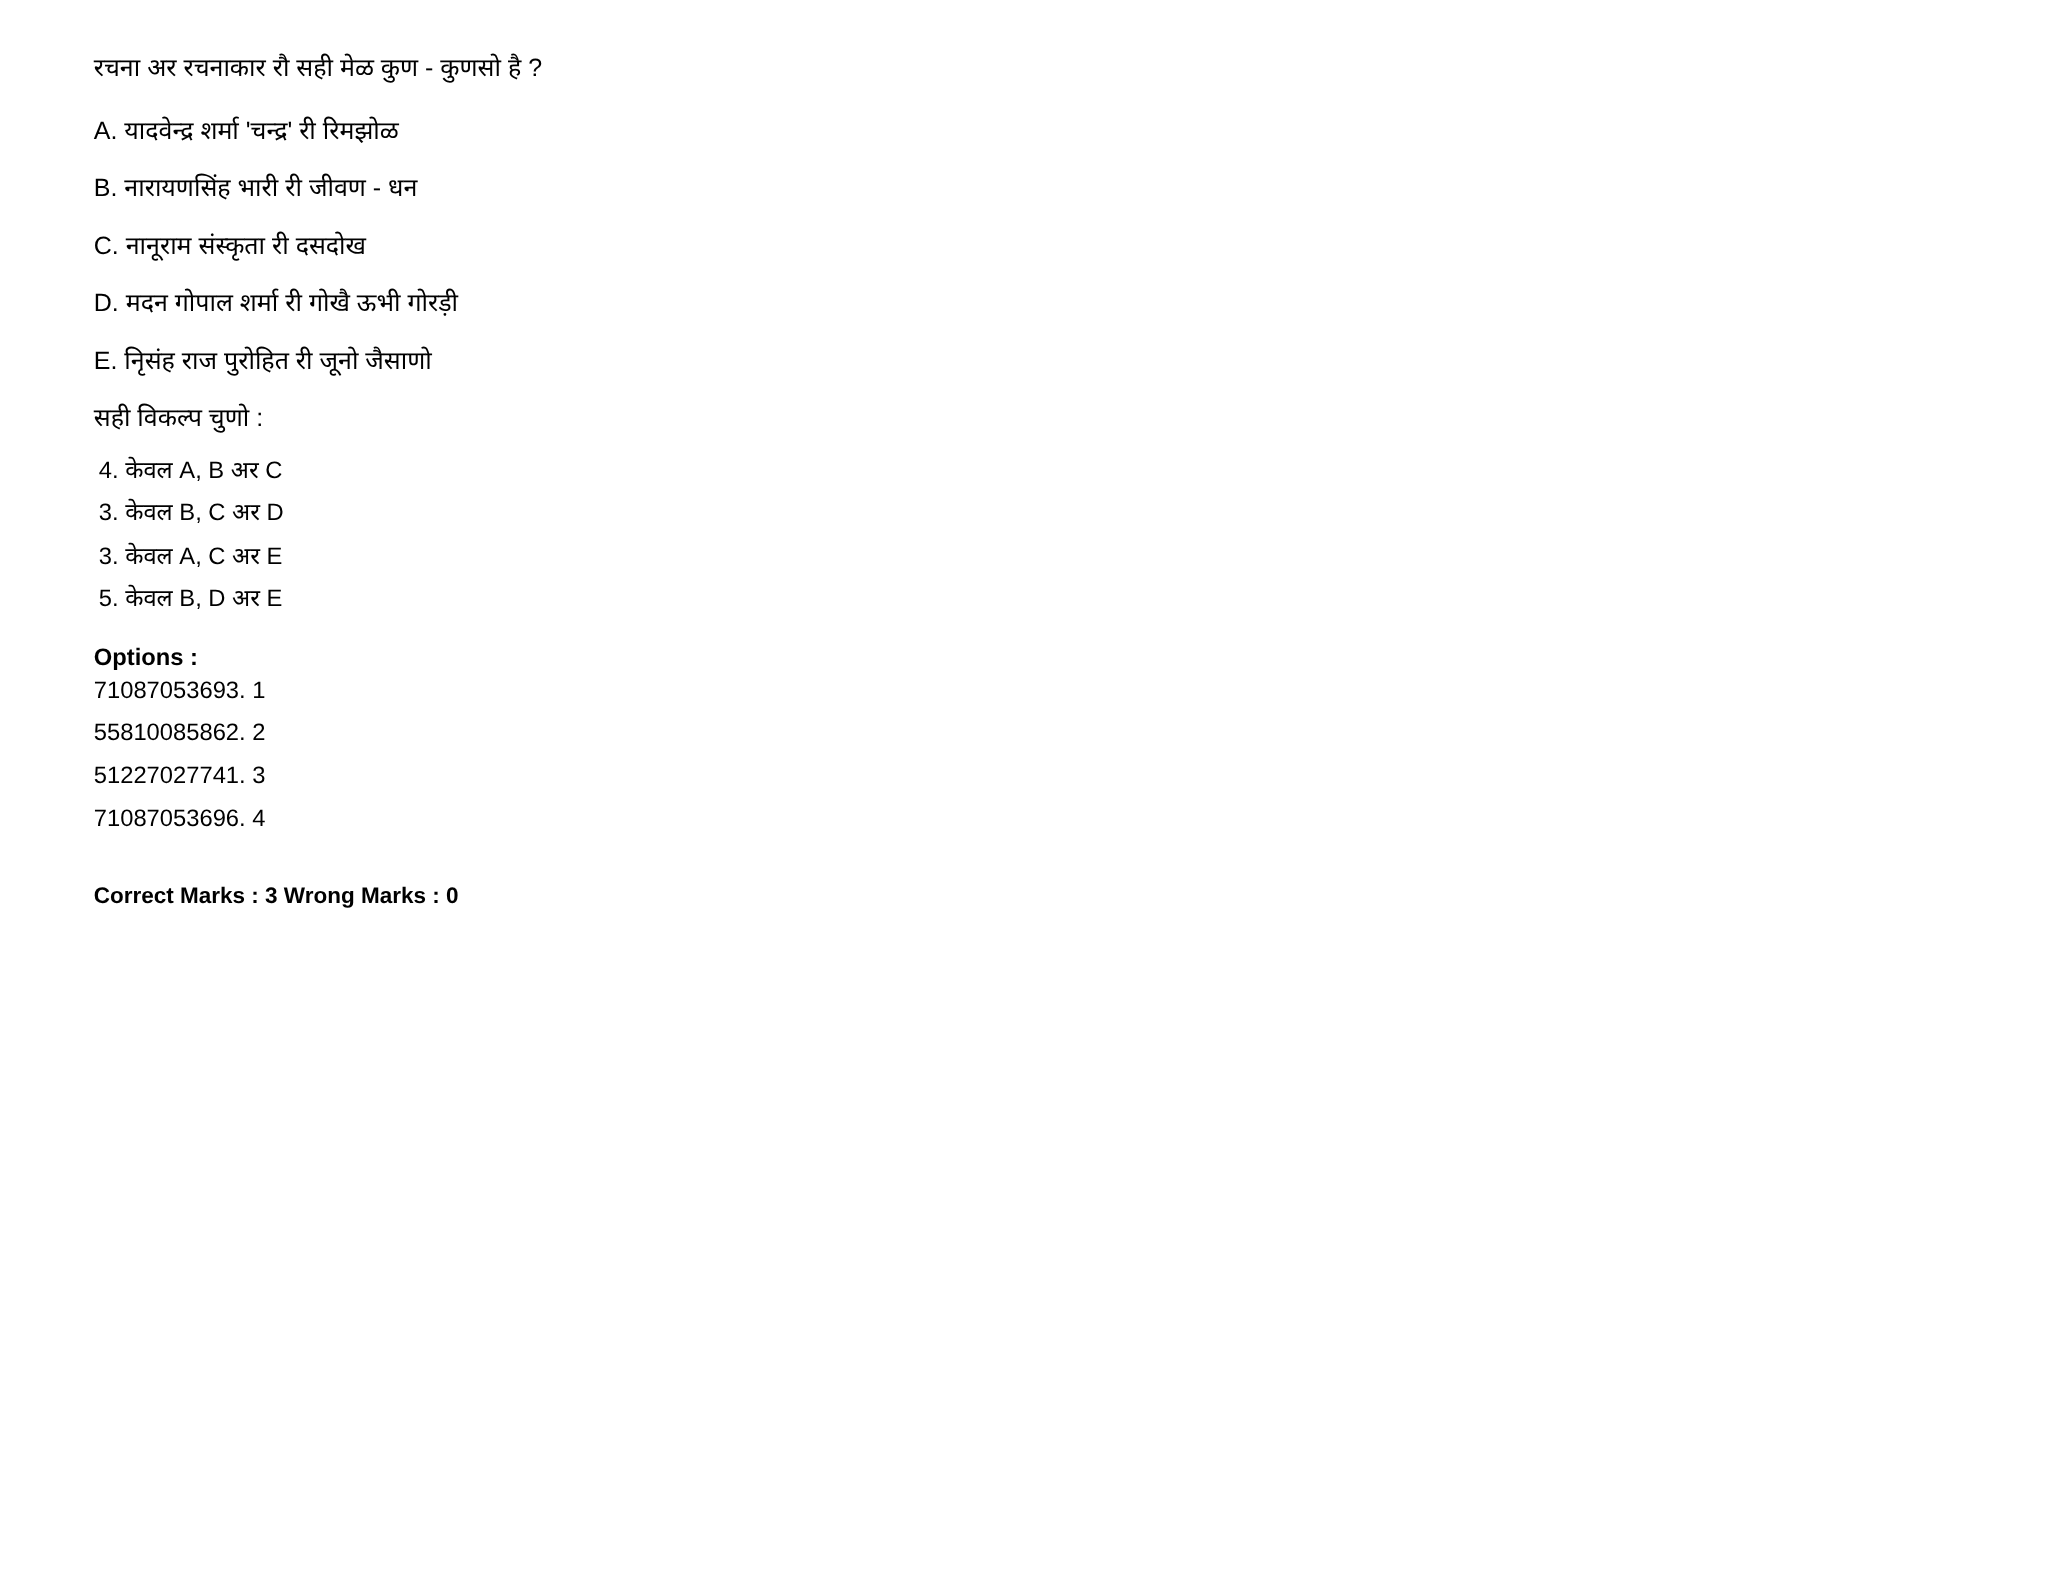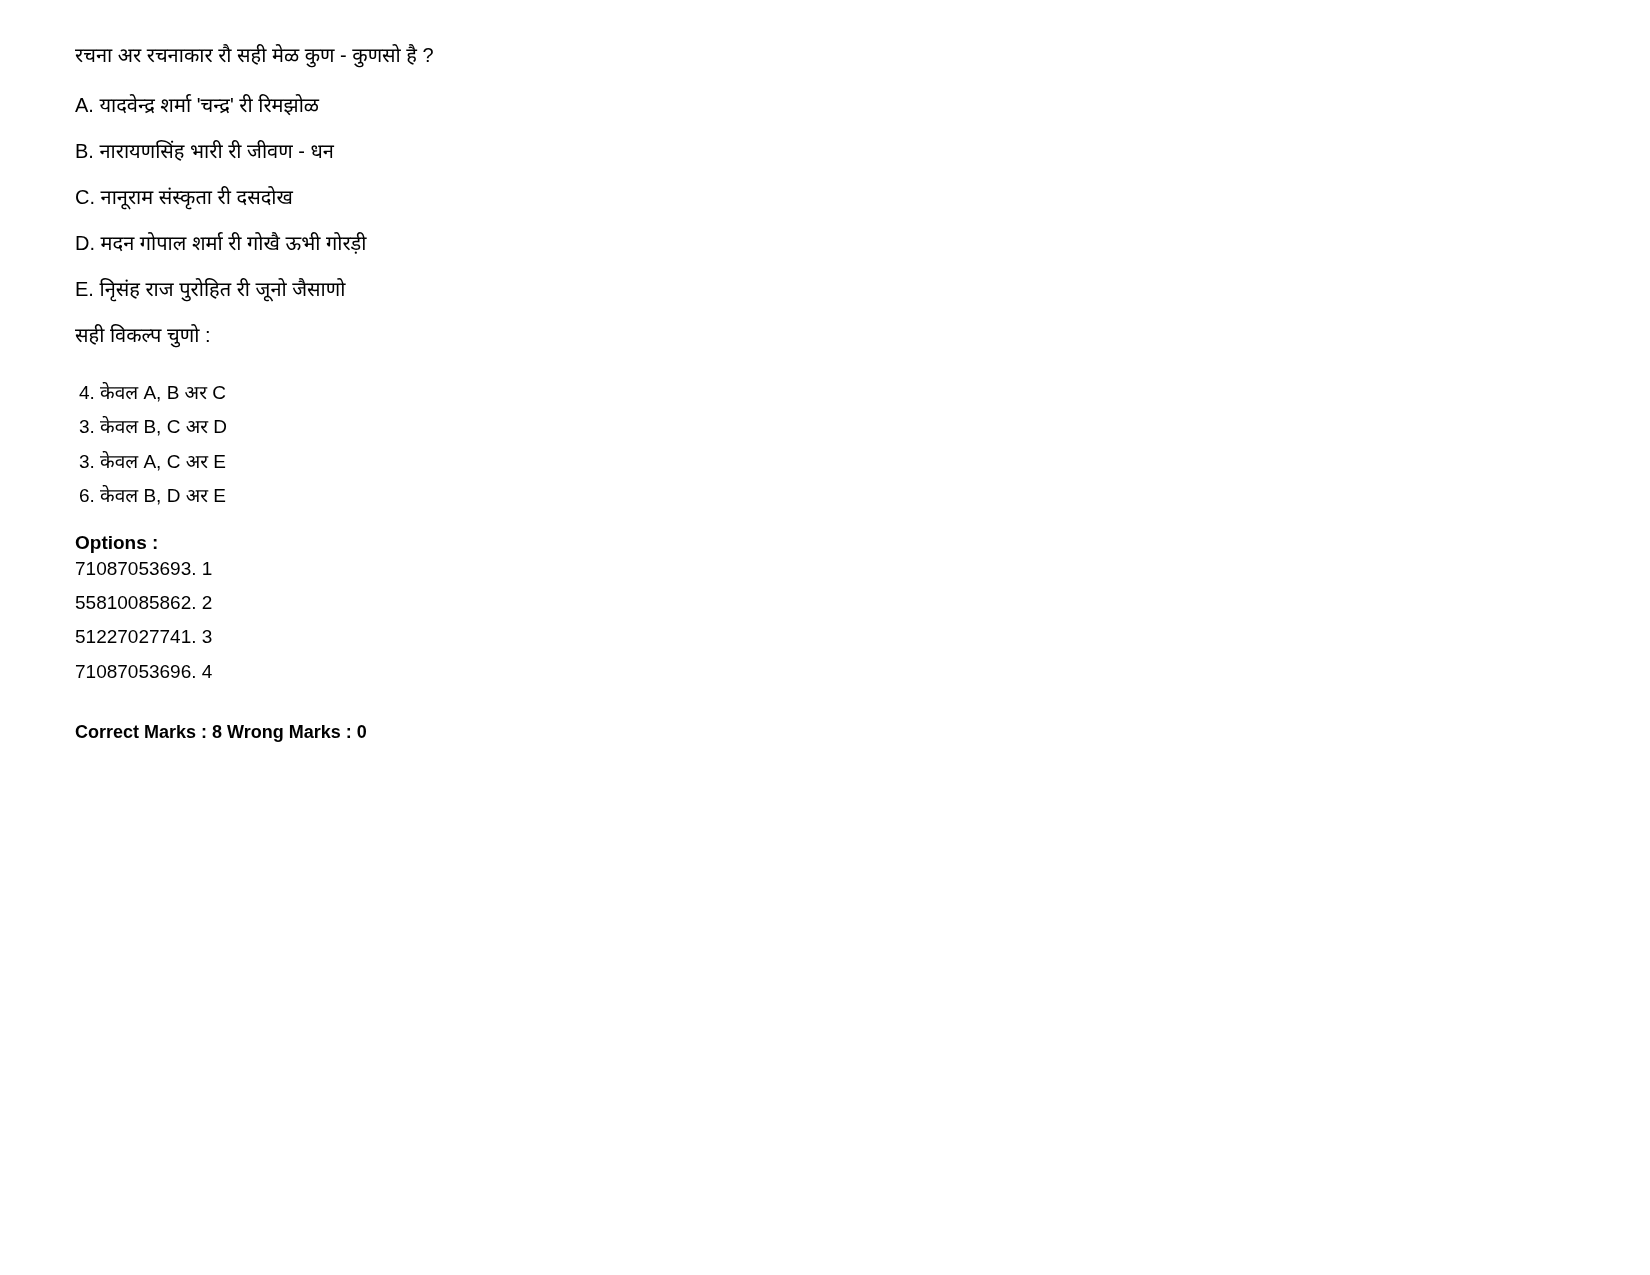--- a/index.html
+++ b/index.html
@@ -21,21 +21,21 @@
       margin-bottom: 20px;
       line-height: 1.5;
     }
     .option-item {
       font-size: 20px;
       margin-bottom: 16px;
       line-height: 1.5;
     }
     .select-label {
       font-size: 20px;
-      margin-bottom: 28px;
+      margin-bottom: 12px;
       margin-top: 10px;
       line-height: 1.5;
     }
     .choice-item {
       font-size: 19px;
       margin-left: 4px;
       margin-bottom: 4px;
       line-height: 1.6;
     }
     .options-section {
@@ -69,25 +69,25 @@
 <div class="option-item">B. नारायणसिंह भारी री जीवण - धन</div>
 <div class="option-item">C. नानूराम संस्कृता री दसदोख</div>
 <div class="option-item">D. मदन गोपाल शर्मा री गोखै ऊभी गोरड़ी</div>
 <div class="option-item">E. नृिसंह राज पुरोहित री जूनो जैसाणो</div>
 
 <div class="select-label">सही विकल्प चुणो :</div>
 
 <div class="choice-item">4. केवल A, B अर C</div>
 <div class="choice-item">3. केवल B, C अर D</div>
 <div class="choice-item">3. केवल A, C अर E</div>
-<div class="choice-item">6. केवल B, D अर E</div>
+<div class="choice-item">5. केवल B, D अर E</div>
 
 <div class="options-section">
   <div class="options-label">Options :</div>
   <div class="option-code">71087053693. 1</div>
   <div class="option-code">55810085862. 2</div>
   <div class="option-code">51227027741. 3</div>
   <div class="option-code">71087053696. 4</div>
 </div>
 
 <div class="metadata-section">
-  <div class="metadata-line">Correct Marks : 8 Wrong Marks : 0</div>
+  <div class="metadata-line">Correct Marks : 3 Wrong Marks : 0</div>
 </div>
 
 </body></html>

